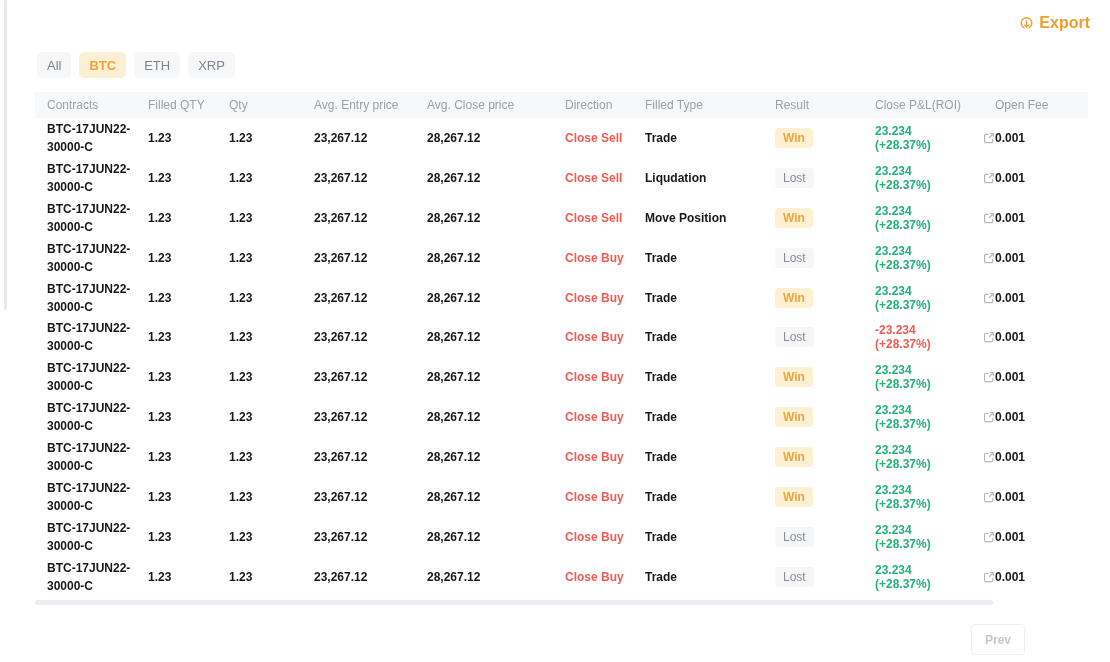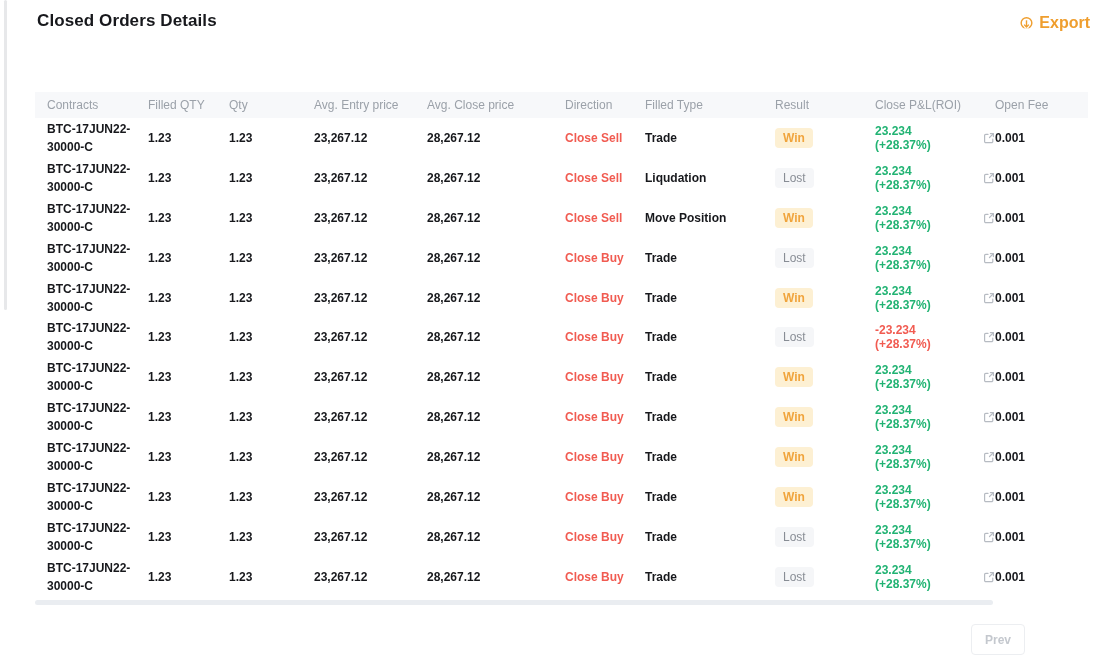--- a/index.html
+++ b/index.html
@@ -41,34 +41,47 @@
   .pg-btn.prev { border:1px solid #eceef1; color:#c4c8ce; font-weight:600; }
   .pg-btn.next { border:5px solid #f97316; color:#17181c; font-weight:700; }
 </style>
 </head>
 <body>
 
 <div class="page">
 
   <div class="left-scrollbar"></div>
 
-  <div class="page-title">Closed Orders Details</div>
 
   <div class="export-btn">
     <span class="link-icon">
       <svg width="15" height="15" viewBox="0 0 16 16">
         <circle cx="8" cy="7.5" r="5.7" fill="none" stroke="#ef9e2e" stroke-width="1.5"></circle>
         <path d="M8 6 V 13.6" stroke="#ffffff" stroke-width="4.5" fill="none"></path>
         <path d="M8 4.6 V 11.6" stroke="#ef9e2e" stroke-width="1.5" fill="none"></path>
         <path d="M5.5 9.2 L8 11.7 L10.5 9.2" fill="none" stroke="#ef9e2e" stroke-width="1.5" stroke-linejoin="round"></path>
       </svg>
     </span>
     <span>Export</span>
   </div>
 
+  <div class="tabs">
+    <div class="tab">
+        <span>All</span>
+      </div>
+    <div class="tab active">
+        <span>BTC</span>
+      </div>
+    <div class="tab">
+        <span>ETH</span>
+      </div>
+    <div class="tab">
+        <span>XRP</span>
+      </div>
+  </div>
 
   <div class="orders-table">
     <div class="thead">
       <span class="th">Contracts</span>
       <span class="th">Filled QTY</span>
       <span class="th">Qty</span>
       <span class="th">Avg. Entry price</span>
       <span class="th">Avg. Close price</span>
       <span class="th">Direction</span>
       <span class="th">Filled Type</span>

